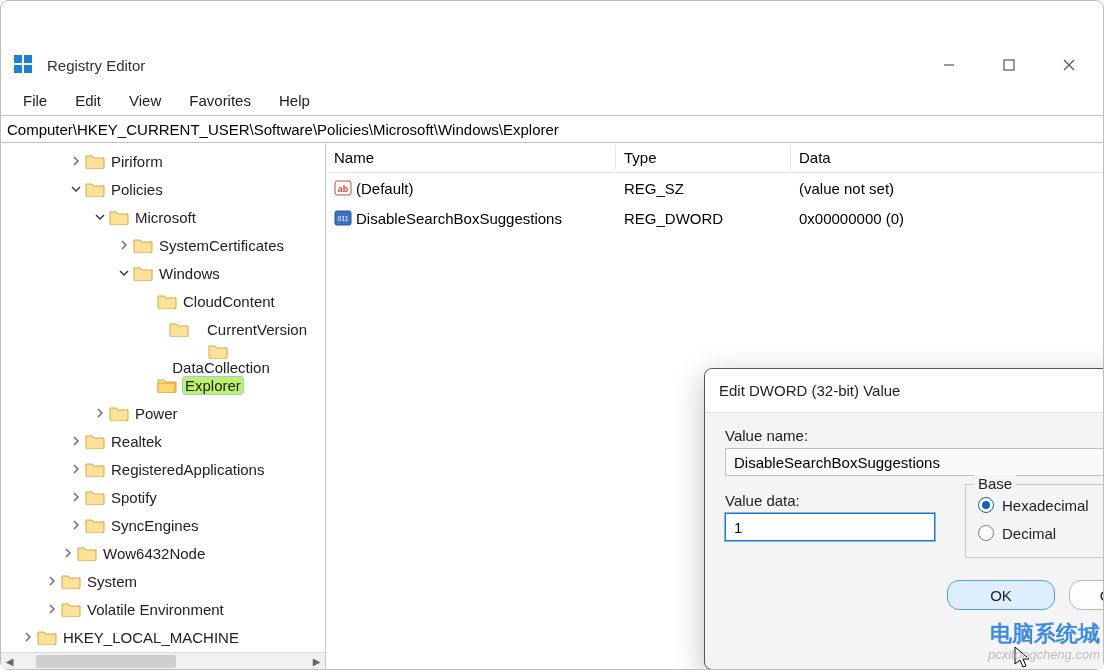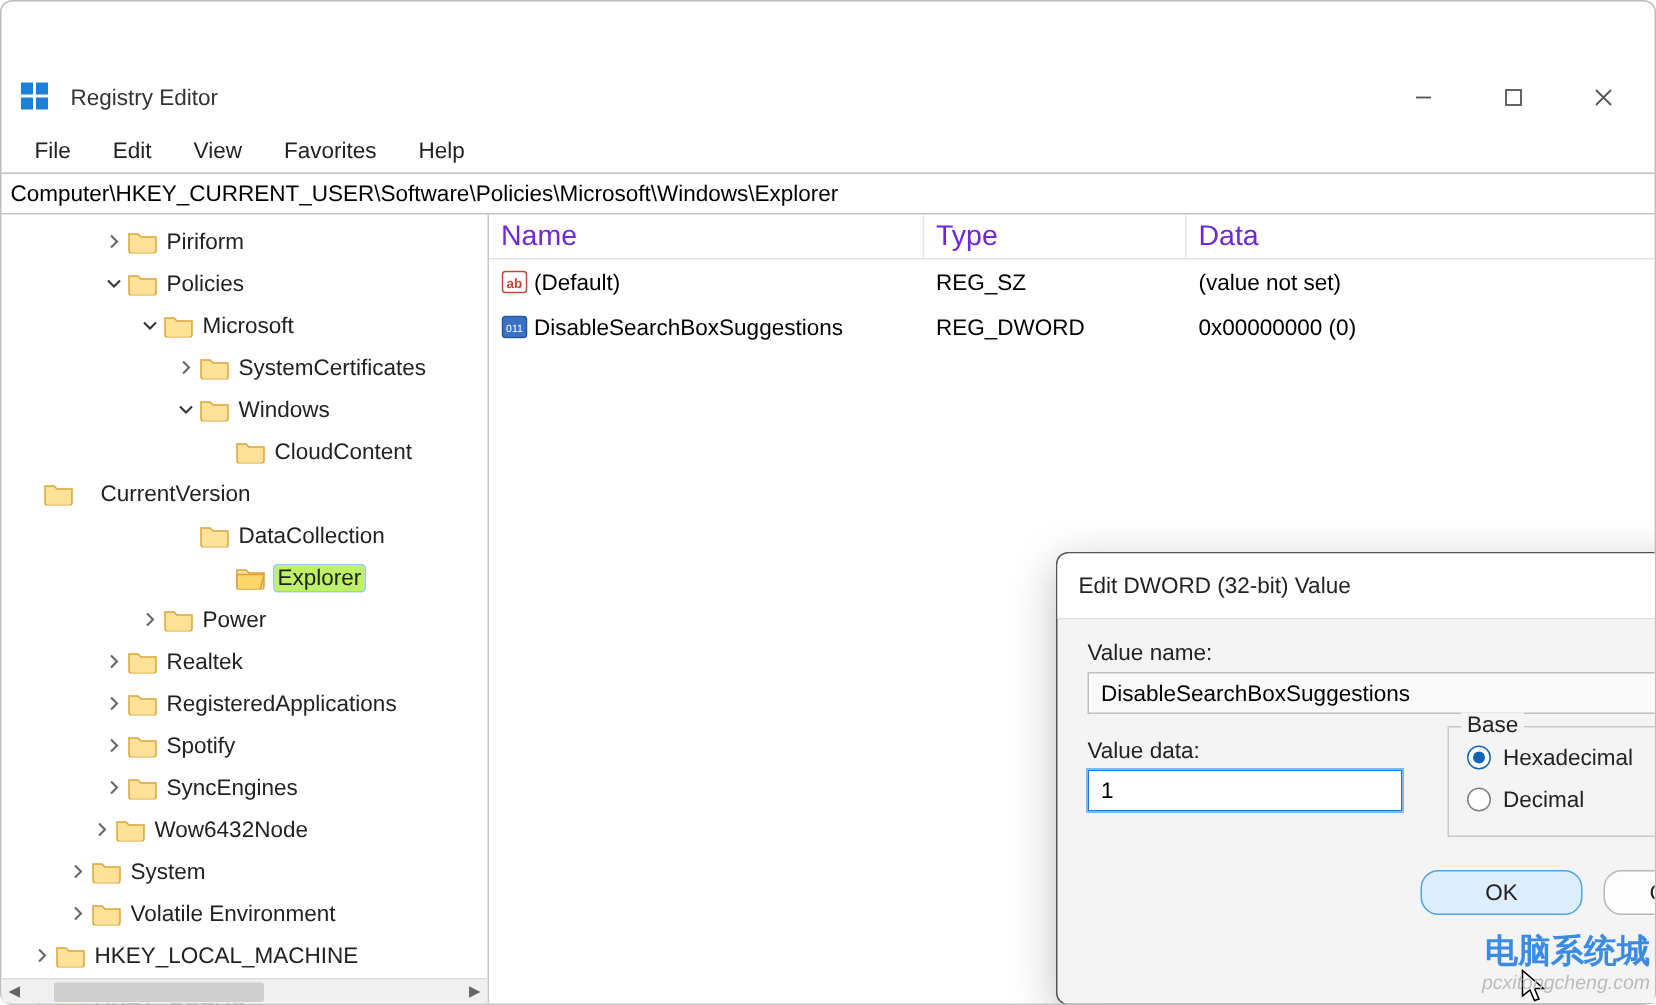--- a/index.html
+++ b/index.html
@@ -26,21 +26,21 @@
   .tree-row { display:flex; align-items:center; height:28px; white-space: nowrap; }
   .tree-row .exp { width:14px; height:14px; display:flex; align-items:center; justify-content:center; margin-right:2px; color:#555; }
   .tree-row .folder { width:20px; height:16px; margin-right:6px; }
   .tree-row .label { }
   .tree-row.selected .label { background:#bef264; outline:1px solid #96c8f8; padding:0 2px; border-radius:2px;}
   .folder svg { display:block; }
   .scrollbar-h { position:absolute; bottom:0; left:0; right:0; height:17px; background:#f0f0f0; border-top:1px solid #dcdcdc; display:flex; align-items:center; }
   .scrollbar-h .thumb { height:13px; background:#cfcfcf; border-radius:2px; margin-left:18px; width:140px; }
   .scrollbar-h .arrow { width:17px; height:17px; display:flex; align-items:center; justify-content:center; color:#666; font-size:10px;}
   
-  .list-header { height: 30px; display:flex; align-items:center; border-bottom:1px solid #e4e4e4; font-size:19px; color:#6d28d9; }
+  .list-header { height: 30px; display:flex; align-items:center; border-bottom:1px solid #e4e4e4; font-size:15px; color:#000000; }
   .lh-cell { padding: 4px 8px; border-right:1px solid #e8e8e8; }
   .col-name { width:290px; }
   .col-type { width:175px; }
   .col-data { flex:1; }
   .list-row { height: 30px; display:flex; align-items:center; font-size:15px; }
   .lr-cell { padding: 2px 8px; }
   .lr-cell.col-name { display:flex; align-items:center; gap:4px; }
   .val-icon { width:18px; height:18px; }
   
   .dialog { position:absolute; left:378px; top:225px; width:494px; height:302px; background:#f4f4f4; border:1px solid #555; border-radius:8px; box-shadow: 0 8px 30px rgba(0,0,0,0.25); display:flex; flex-direction:column;}
@@ -182,30 +182,30 @@
           </div>
           <div class="tree-row" style="padding-left: 140px;">
             <span class="exp"></span>
             <span class="folder">
               <svg viewBox="0 0 20 16" width="20" height="16">
                 <path d="M1 3 h6 l2 2 h10 v9 a2 2 0 0 1 -2 2 h-14 a2 2 0 0 1 -2 -2 z" fill="#ffe29a" stroke="#d8a43a"></path>
               </svg>
             </span>
             <span class="label">CloudContent</span>
           </div>
-          <div class="tree-row" style=" gap: 12px;">
+          <div class="tree-row" style="padding-left: 140px; gap: 12px;">
             <span class="exp"></span>
             <span class="folder">
               <svg viewBox="0 0 20 16" width="20" height="16">
                 <path d="M1 3 h6 l2 2 h10 v9 a2 2 0 0 1 -2 2 h-14 a2 2 0 0 1 -2 -2 z" fill="#ffe29a" stroke="#d8a43a"></path>
               </svg>
             </span>
             <span class="label">CurrentVersion</span>
           </div>
-          <div class="tree-row" style="padding-left: 116px;">
+          <div class="tree-row" style="padding-left: 116px; flex-direction: column;">
             <span class="exp"></span>
             <span class="folder">
               <svg viewBox="0 0 20 16" width="20" height="16">
                 <path d="M1 3 h6 l2 2 h10 v9 a2 2 0 0 1 -2 2 h-14 a2 2 0 0 1 -2 -2 z" fill="#ffe29a" stroke="#d8a43a"></path>
               </svg>
             </span>
             <span class="label">DataCollection</span>
           </div>
           <div class="tree-row selected" style="padding-left: 140px;">
             <span class="exp"></span>

